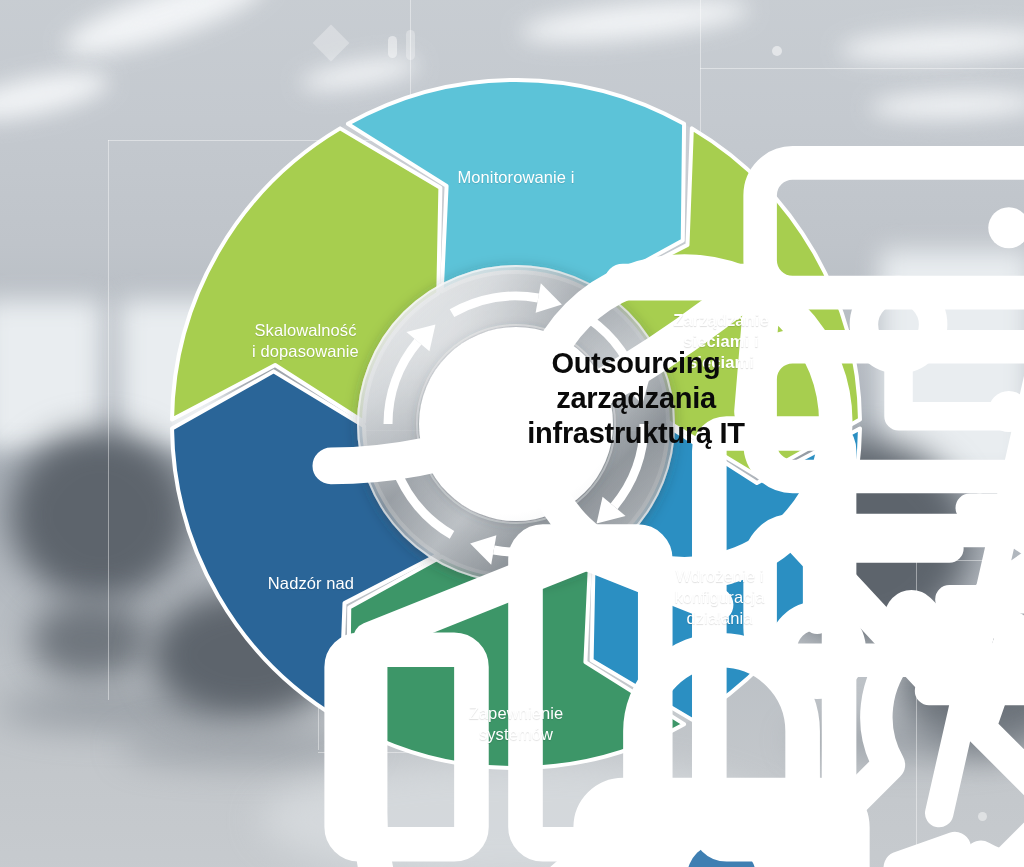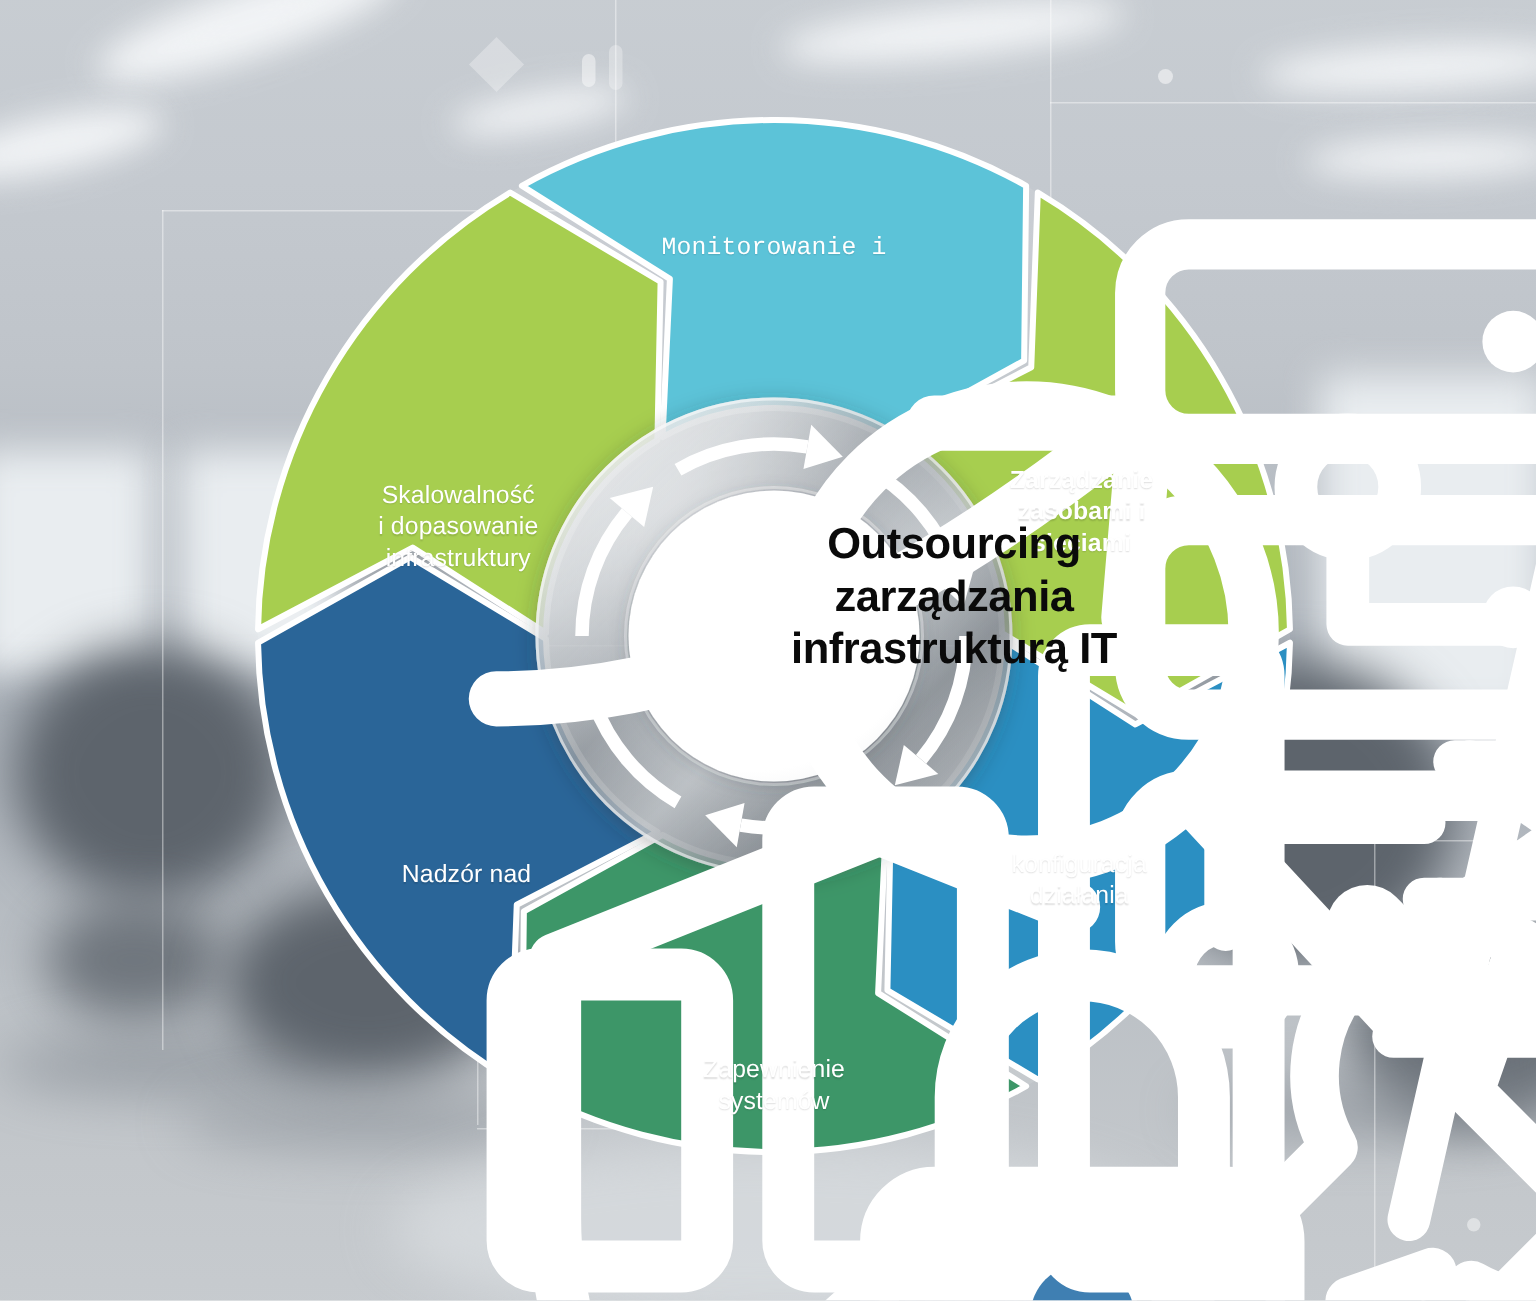--- a/index.html
+++ b/index.html
@@ -299,48 +299,48 @@
     <div class="seg-icon" style="left:96px; top:150px;">
       <svg viewBox="0 0 64 58" fill="none" stroke="#ffffff" stroke-width="3.2" stroke-linecap="round" stroke-linejoin="round">
         <rect x="7" y="36" width="12" height="18" rx="1.6"></rect>
         <rect x="24" y="26" width="12" height="28" rx="1.6"></rect>
         <rect x="41" y="16" width="12" height="38" rx="1.6"></rect>
         <path d="M6 19 C18 19 30 14 44 3" stroke-width="3.4"></path>
         <path d="M33 2 L46 2 L45 14" stroke-width="3.4"></path>
       </svg>
     </div>
 
-    <div class="seg-label" style="left:251px; top:77px; width:190px;font-family:Liberation Mono, monospace;">
+    <div class="seg-label" style="left:251px; top:89px; width:190px;">
       <div>Monitorowanie i</div>
     </div>
 
     <div class="seg-label" style="left:466px; top:232px; width:170px;font-weight:bold;">
       <div>Zarządzanie</div>
-      <div>zasobami i</div>
+      <div>sieciami i</div>
       <div>sieciami</div>
     </div>
 
     <div class="seg-label" style="left:462px; top:488px; width:175px;">
+      <div>Wdrożenie i</div>
       <div>konfiguracja</div>
       <div>działania</div>
     </div>
 
     <div class="seg-label" style="left:251px; top:625px; width:190px;">
       <div>Zapewnienie</div>
       <div>systemów</div>
     </div>
 
     <div class="seg-label" style="left:46px; top:495px; width:190px;">
       <div>Nadzór nad</div>
     </div>
 
     <div class="seg-label" style="left:43px; top:242px; width:185px;">
       <div>Skalowalność</div>
       <div>i dopasowanie</div>
-      <div>infrastruktury</div>
     </div>
 
     <div id="center-text">
       <div>Outsourcing</div>
       <div>zarządzania</div>
       <div>infrastrukturą IT</div>
     </div>
   </div>
 </div>
 

